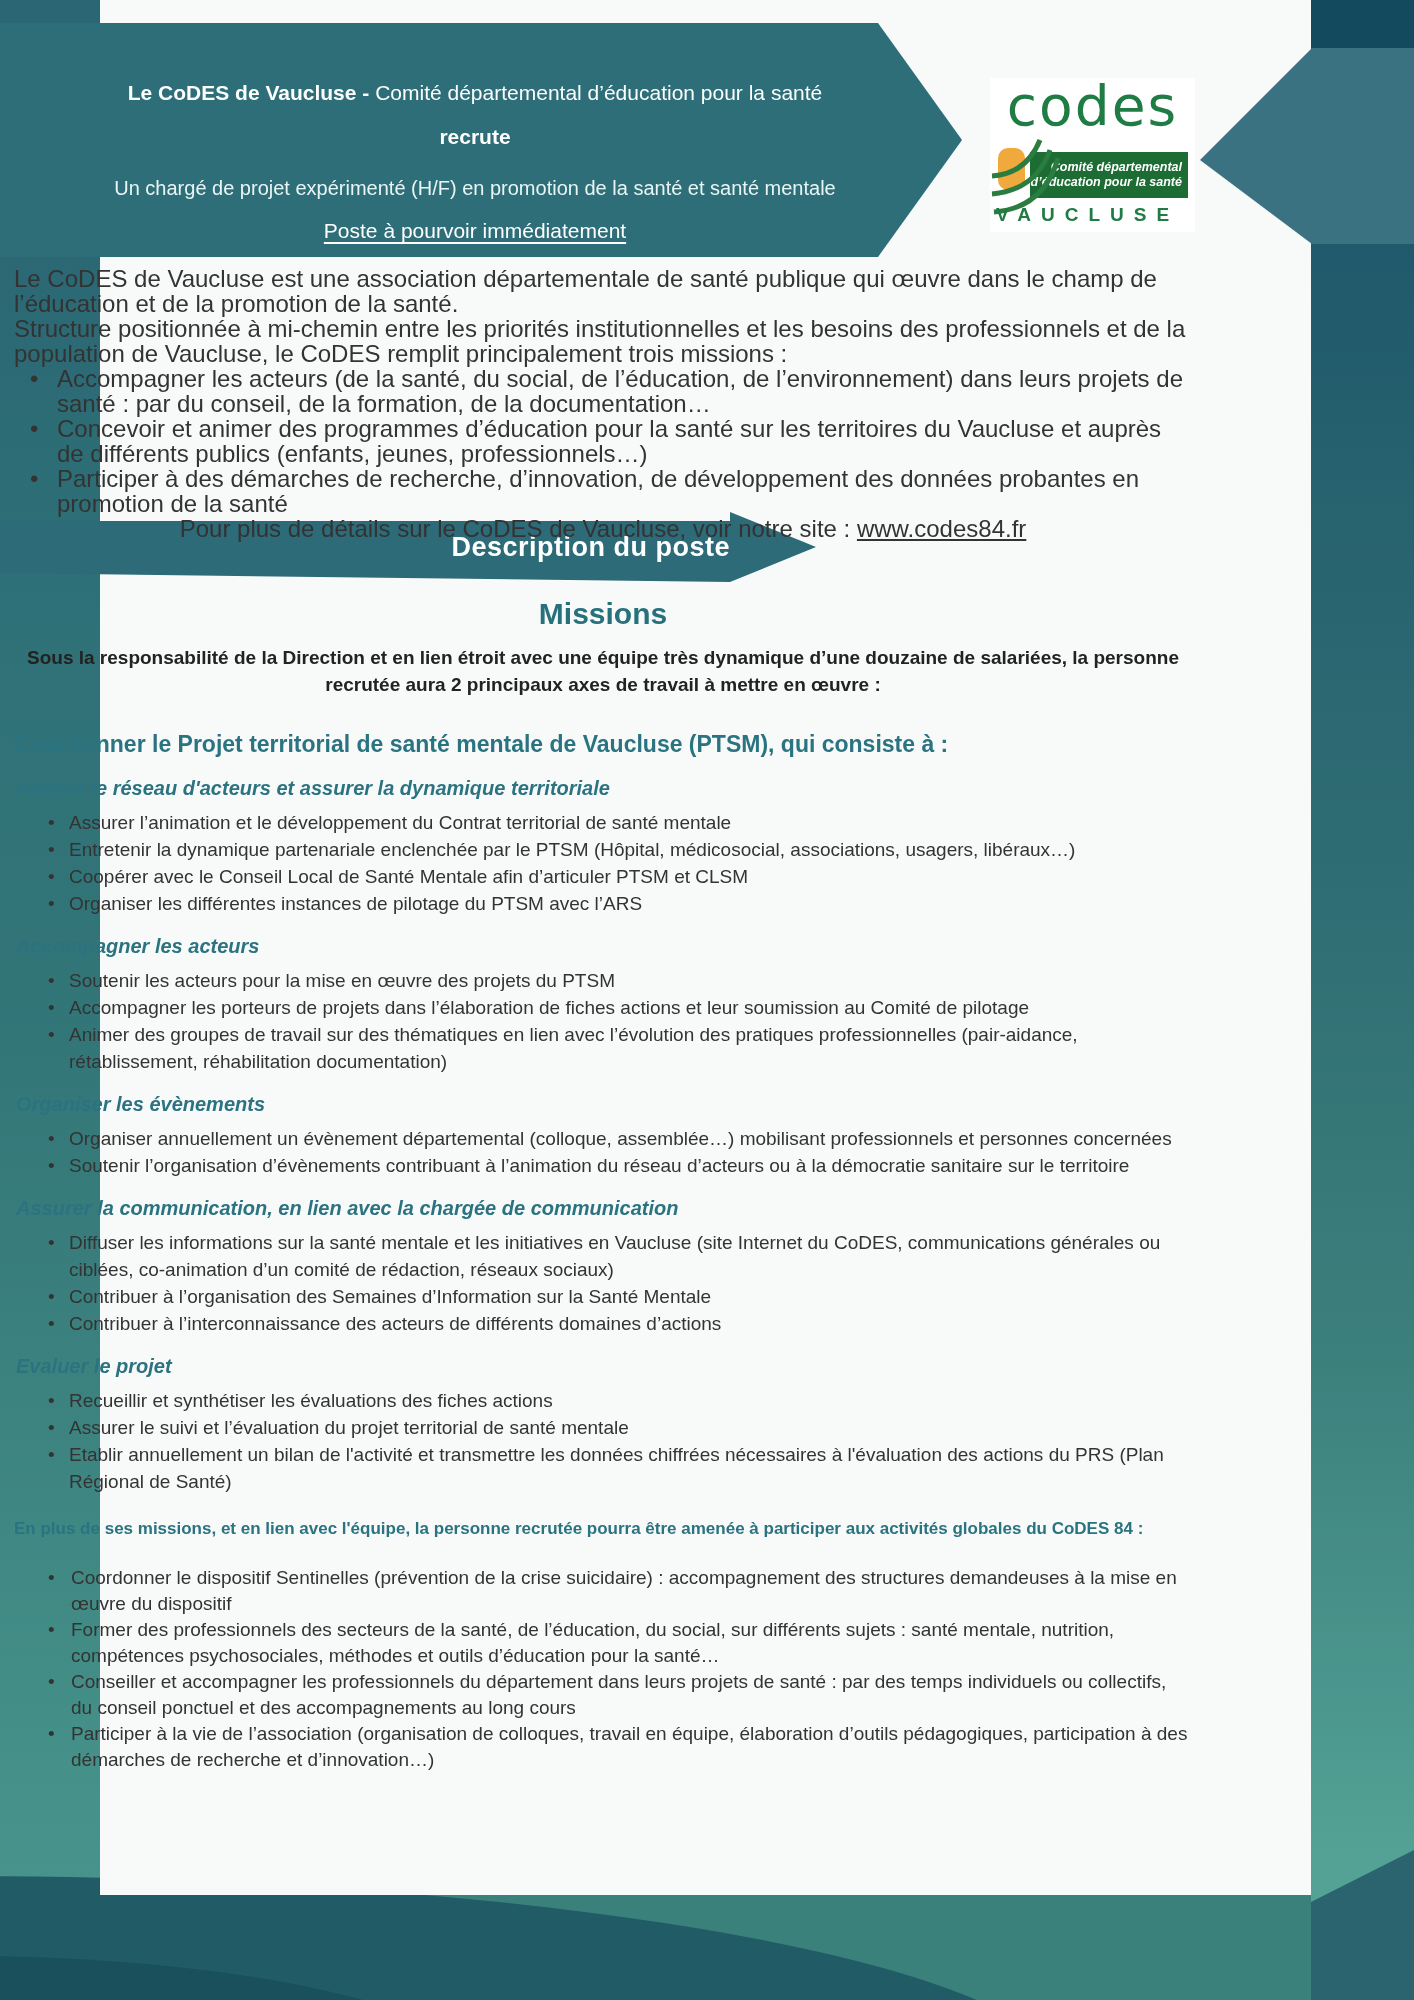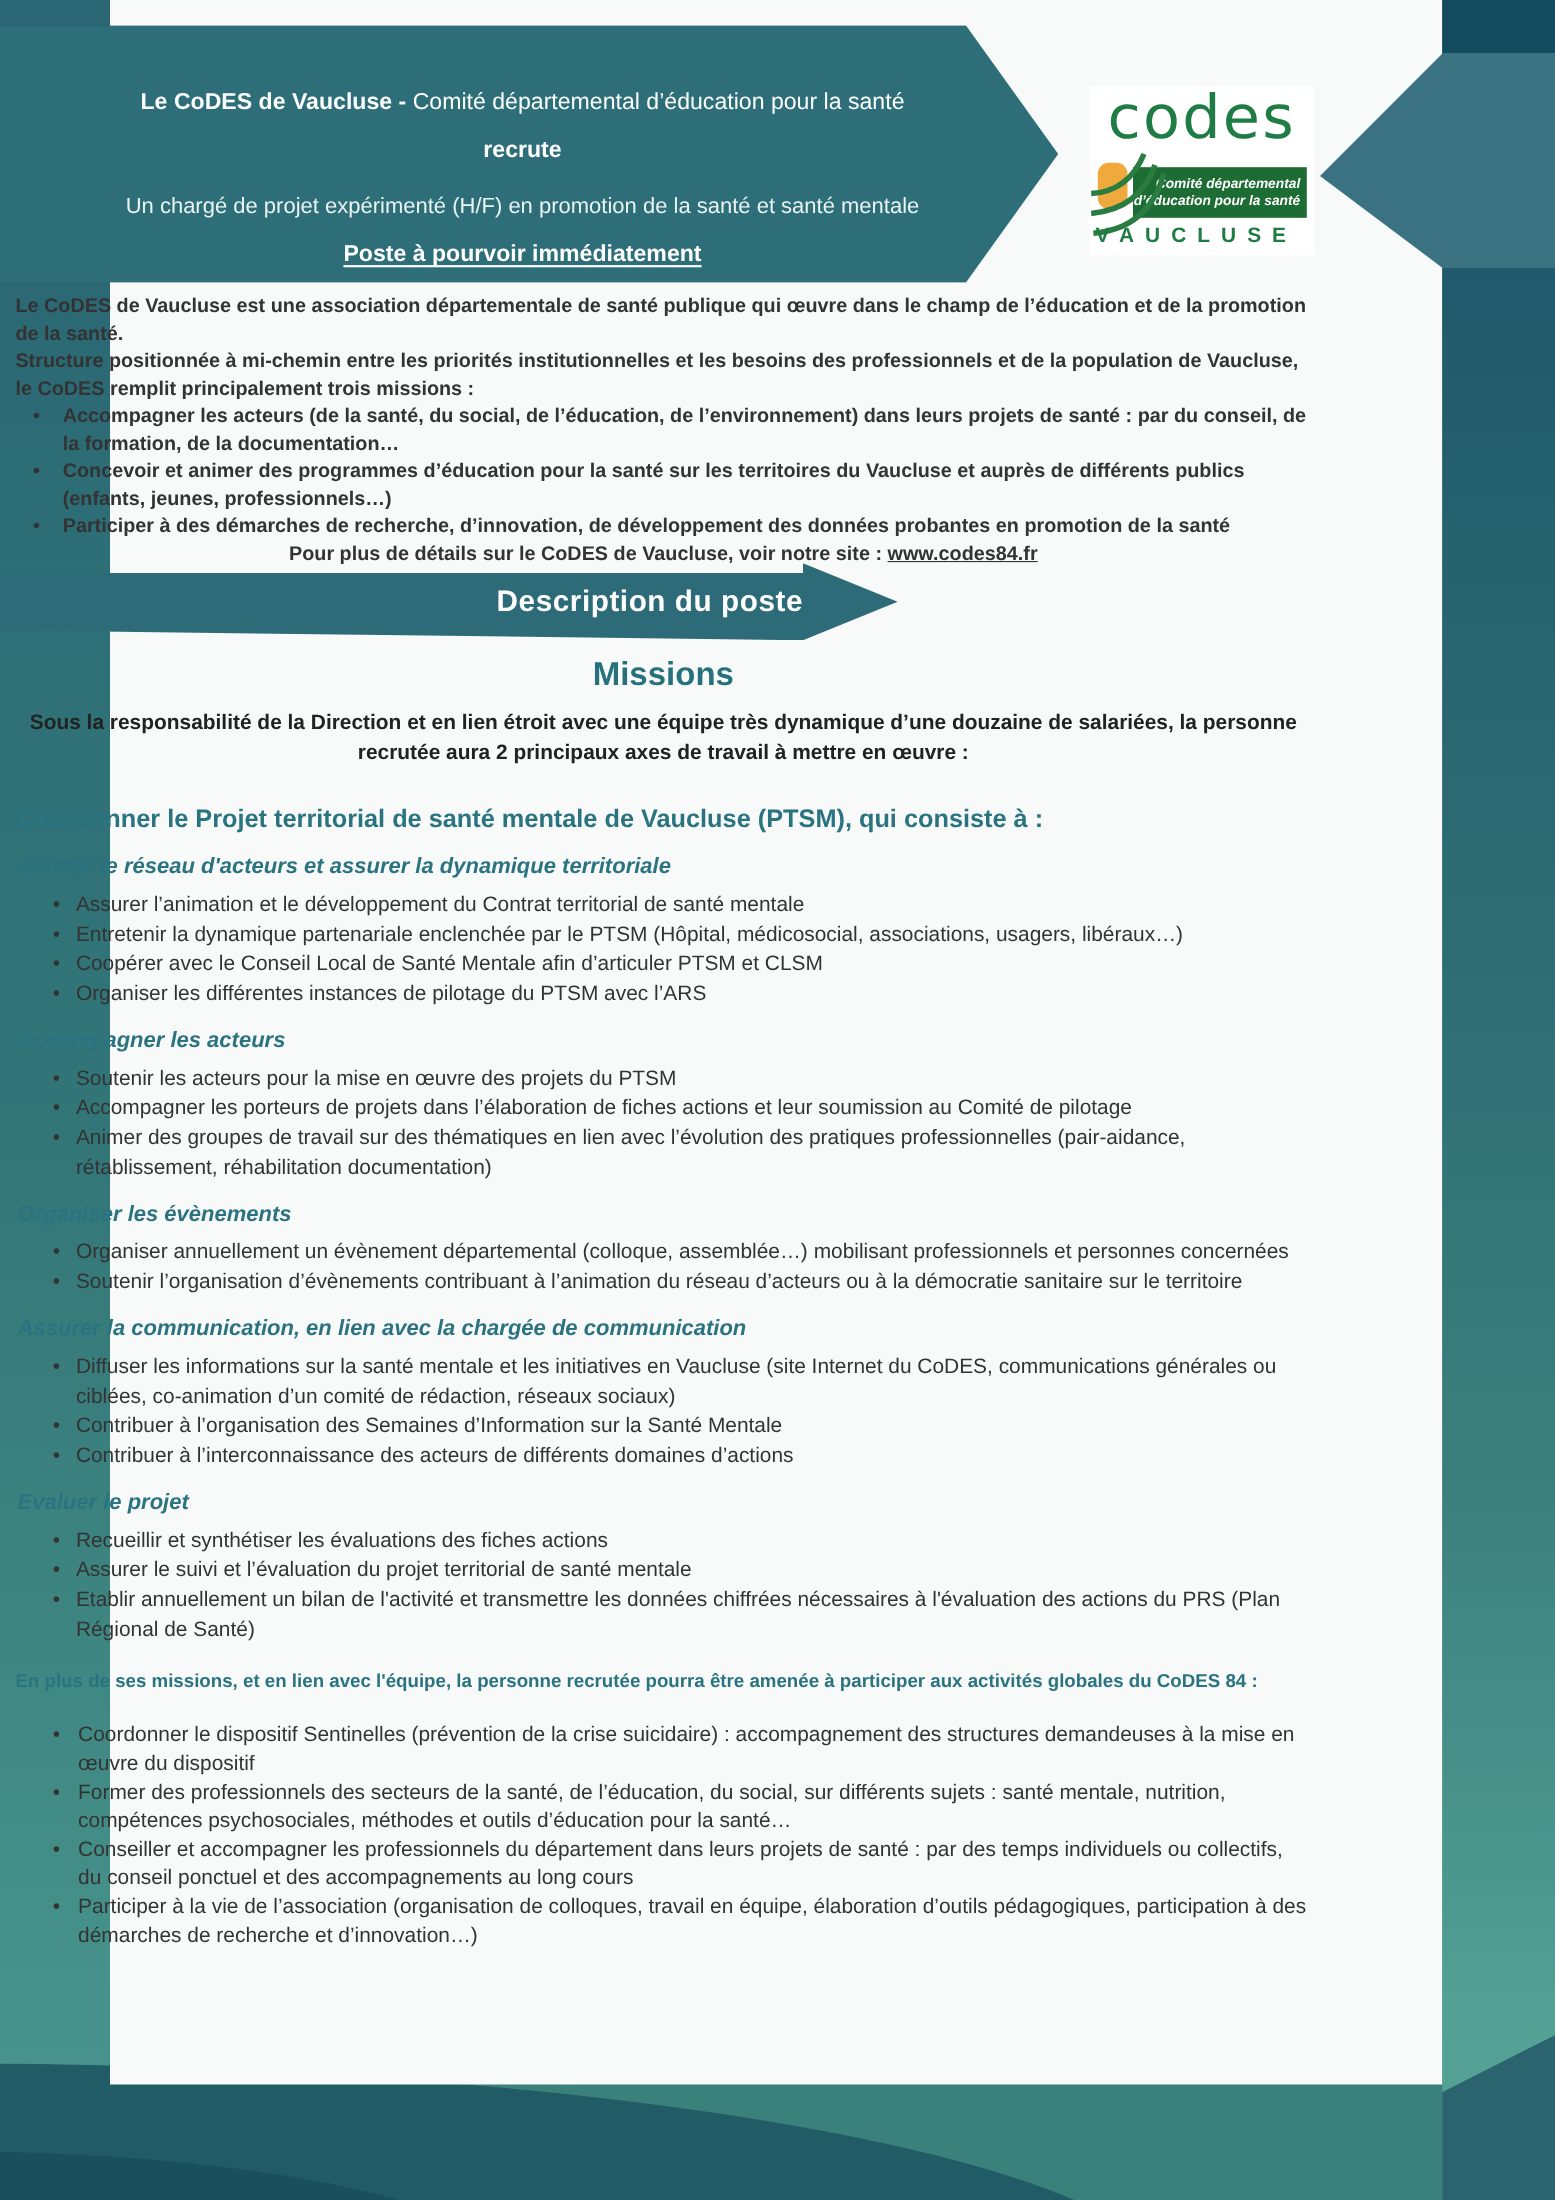--- a/index.html
+++ b/index.html
@@ -23,21 +23,21 @@
   
   .paper{position:absolute;left:100px;top:0;width:1211px;height:1895px;background:#f8faf9;}
   
   .band{position:absolute;left:0;top:23px;width:962px;height:234px;background:#2d6e79;
     clip-path:polygon(0 0,878px 0,100% 50%,878px 100%,0 100%);color:#ffffff;}
   .band-inner{margin-left:100px;width:750px;text-align:center;padding-top:56px;}
   .band-line1{font-size:21px;line-height:27px;color:#fdfefe;}
   .band-line1 b{font-weight:bold;}
   .band-line2{font-size:21px;line-height:27px;font-weight:bold;margin-top:17px;}
   .band-line3{font-size:20px;line-height:27px;margin-top:25px;color:#e9f5f4;}
-  .band-line4{font-size:21px;line-height:27px;font-weight:bold;margin-top:15px;text-decoration:underline;text-underline-offset:4px;}
+  .band-line4{font-size:21px;line-height:27px;font-weight:normal;margin-top:15px;text-decoration:underline;text-underline-offset:4px;}
   
   .right-arrow{position:absolute;left:1200px;top:48px;width:214px;height:196px;background:#3a7282;
     clip-path:polygon(0 112px,112px 0,100% 0,100% 100%,112px 100%);}
   
   .logo-card{position:absolute;left:990px;top:78px;width:205px;height:154px;background:#ffffff;}
   .logo-brand{position:absolute;left:0;top:-4px;width:100%;text-align:center;
     font-family:"DejaVu Sans",sans-serif;font-weight:normal;font-size:55px;letter-spacing:2px;color:#1f7c45;}
   .logo-banner{position:absolute;left:40px;top:74px;width:158px;height:46px;background:#1c6c33;
     color:#ffffff;font-style:italic;font-weight:bold;font-size:12.5px;line-height:15px;
     text-align:right;padding:8px 6px 0 0;box-sizing:border-box;}
@@ -45,21 +45,21 @@
   .logo-waves{position:absolute;left:0;top:0;}
   .logo-region{position:absolute;left:6px;top:126px;width:199px;
     font-size:19px;font-weight:bold;letter-spacing:10px;color:#1f7c45;white-space:nowrap;}
   
   .section-banner{position:absolute;left:0;top:512px;width:816px;height:70px;background:#2c6b77;
     clip-path:polygon(0 9px,730px 9px,730px 0,100% 50%,730px 100%,0 61px);}
   .section-banner span{position:absolute;left:0;top:50%;transform:translateY(-50%);width:730px;
     text-align:right;color:#ffffff;font-weight:bold;font-size:27px;letter-spacing:0.5px;}
   
   .content{position:absolute;left:14px;top:0;width:1182px;color:#333333;}
-  .intro{position:absolute;top:266px;width:1178px;font-size:18px;line-height:25px;font-weight:bold;}
+  .intro{position:absolute;top:266px;width:1178px;font-size:24px;line-height:25px;}
   .intro p{margin:0;}
   .intro ul{margin:0;padding:0;list-style:none;}
   .intro li{position:relative;margin-left:43px;padding-left:0;}
   .intro li::before{content:"•";position:absolute;left:-27px;}
   .intro-more{text-align:center;margin-top:0;}
   .intro-more a{color:#333333;}
   .missions{position:absolute;top:595px;width:1178px;font-size:19px;line-height:27px;}
   .missions-title{text-align:center;font-size:30px;line-height:38px;font-weight:bold;color:#27717c;margin:0;}
   .missions-lead{text-align:center;font-weight:bold;color:#222222;margin:11px 0 0 0;}
   .main-heading{text-align:left;font-size:23px;line-height:30px;font-weight:bold;color:#2a7380;margin:31px 0 0 0;}

